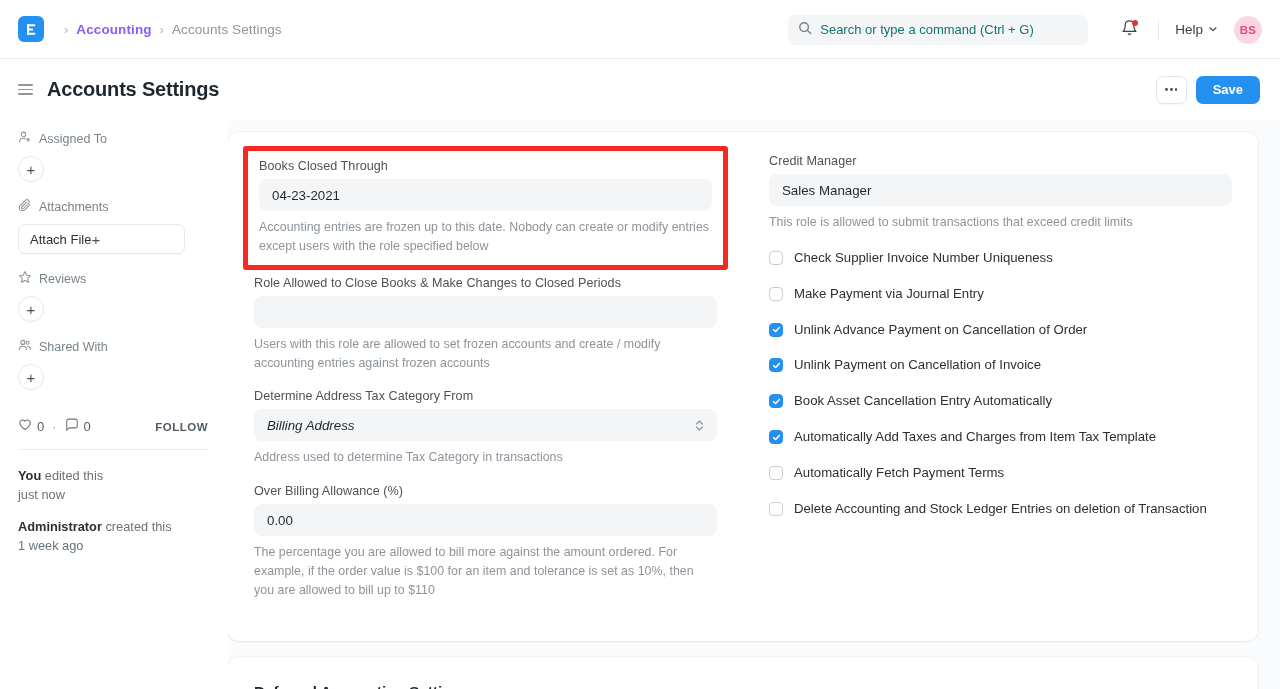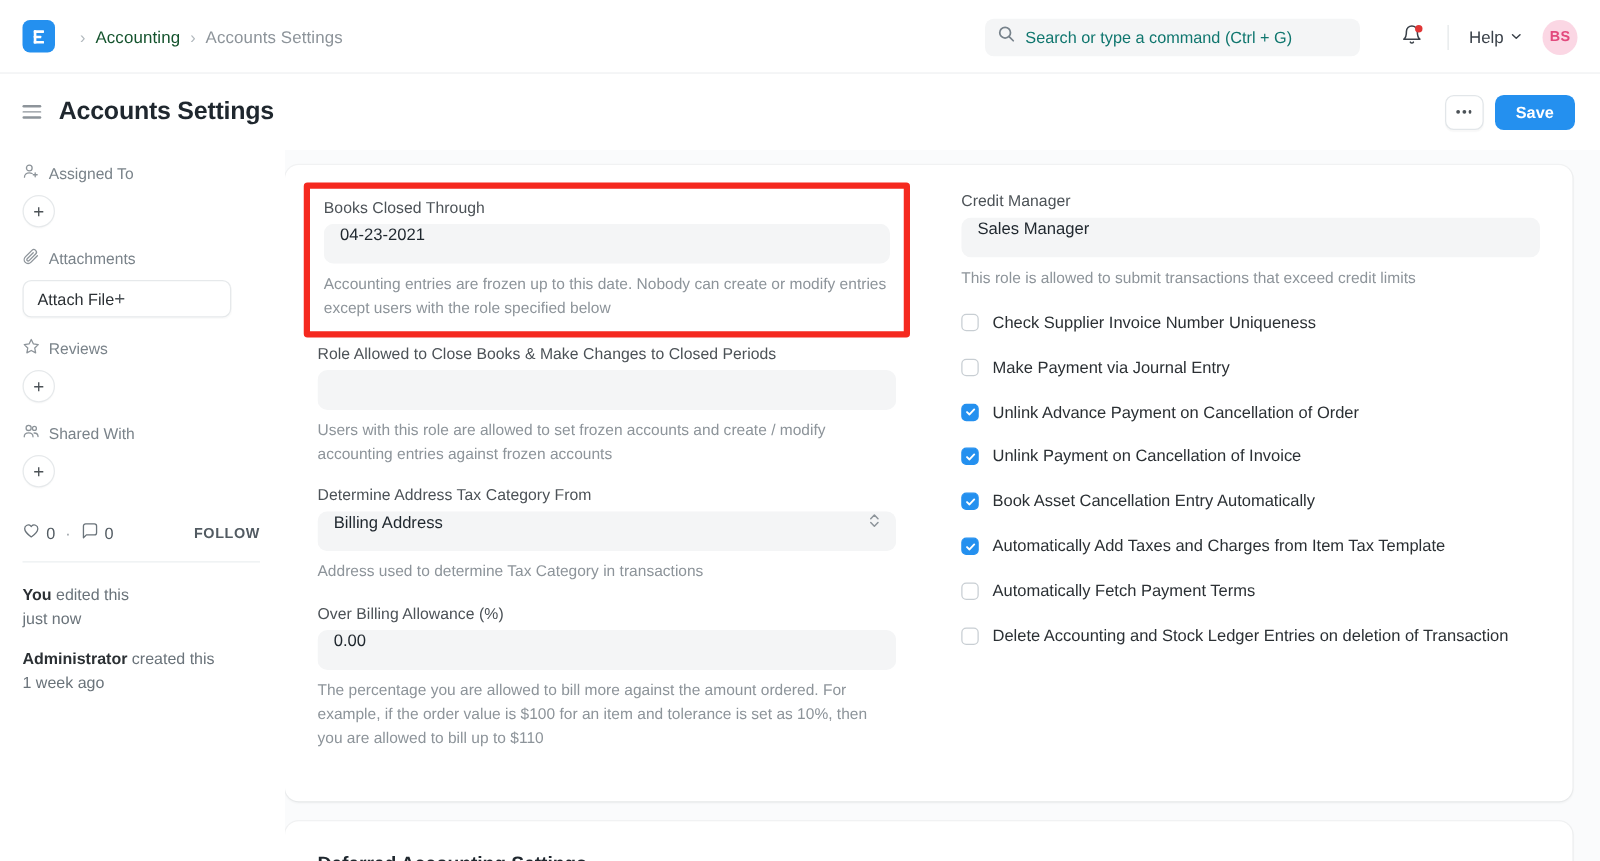--- a/index.html
+++ b/index.html
@@ -27,21 +27,21 @@
     border-radius: 6px;
     display: flex; align-items: center; justify-content: center;
     flex: 0 0 auto;
   }
   .logo svg { display: block; }
   .breadcrumb { display: flex; align-items: center; margin-left: 12px; }
   .crumb-sep {
     color: #b1b8bd; font-size: 13px; margin: 0 8px; line-height: 1;
   }
   .crumb-link {
-    font-size: 13.5px; color: #14532d; font-weight: 400; letter-spacing: .1px;
+    font-size: 13.5px; color: #8b5cf6; font-weight: 700; letter-spacing: .1px;
     cursor: pointer; white-space: nowrap;
   }
   .crumb-current {
     font-size: 13.5px; color: #8d949a; font-weight: 400; letter-spacing: .1px;
     white-space: nowrap;
   }
 
   .navbar-right {
     position: absolute; right: 18px; top: 0; height: 59px;
     display: flex; align-items: center; gap: 0;
@@ -179,26 +179,26 @@
 
   .field { margin-bottom: 17px; }
   .field-label {
     font-size: 12.6px; color: #4c5257; margin-bottom: 6px; letter-spacing: .05px;
   }
   .input {
     width: 100%; height: 32px;
     background: #f4f5f6;
     border: 1px solid transparent;
     border-radius: 8px;
-    display: flex; align-items: flex-start;
+    display: flex; align-items: center;
     padding: 0 12px;
     font-size: 13.3px; color: #1f272e;
     position: relative;
   }
-  .input.select-like { justify-content: space-between; }
+  .input.select-like { justify-content: space-between; font-style: italic; }
   .input .chev { display: flex; flex-direction: column; gap: 2px; color:#8d949a; }
   .help-text {
     font-size: 12.4px; color: #8d949a; line-height: 1.52; margin-top: 7px;
     letter-spacing: .02px;
   }
 
   
   .highlight {
     border: 5px solid #f5291f;
     border-radius: 3px;

